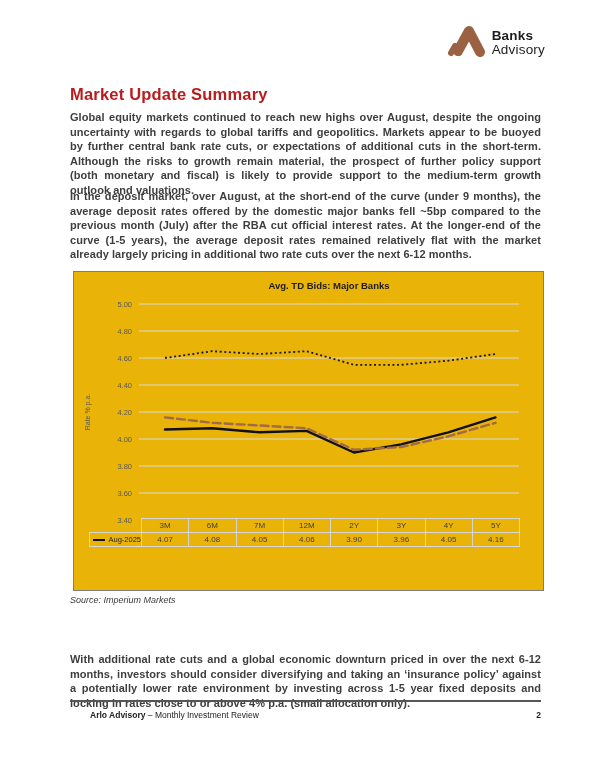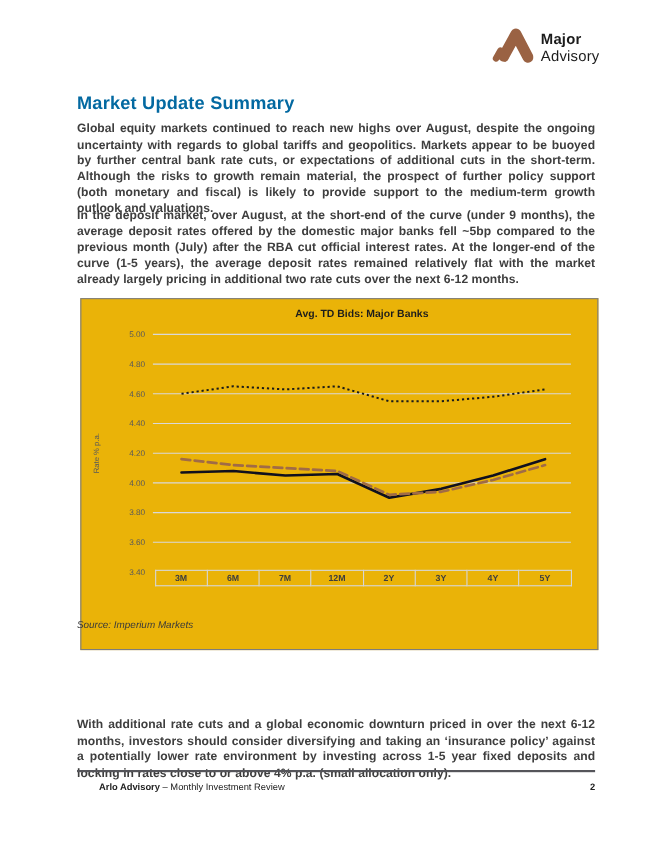--- a/index.html
+++ b/index.html
@@ -7,45 +7,45 @@
   body { width:600px; height:776px; font-family:"Liberation Sans", sans-serif; }
   .page { position:relative; width:600px; height:776px; background:#fff; overflow:hidden; }
 
   
   .logo { position:absolute; top:21px; right:55px; display:flex; align-items:center; gap:7px; }
   .logo-text { font-size:13.5px; line-height:14.5px; color:#1c1c1c; letter-spacing:.2px; }
   .brand-top { font-weight:bold; }
 
   
   .page-title { position:absolute; left:70px; top:85px; font-size:16.5px; font-weight:600;
-                color:#0369a1; letter-spacing:.2px; }
+                color:#b91c1c; letter-spacing:.2px; }
   .para { position:absolute; left:70px; width:471px; font-size:11px; line-height:14.6px;
           color:#3e3e3e; text-align:justify; letter-spacing:.05px;font-weight:bold; }
   #p1 { top:110px; } #p2 { top:189px; } #p3 { top:611px;margin-top:41px; }
 
   
   .chart-box { position:absolute; left:73px; top:271px; width:471px; height:320px;
                border:1.5px solid #7d7d7d; background:#eab308;padding-left:16px; }
   .chart-title { position:absolute; left:65px; top:8px; width:380px; text-align:center;
                  font-size:9.5px; font-weight:bold; color:#1c1c1c; }
   svg.plot { position:absolute; left:0; top:0; }
   svg text { font-family:"Liberation Sans", sans-serif; }
 
   .rate-table { position:absolute; left:15px; top:246px; width:430px; border-collapse:collapse;
                 table-layout:fixed; font-size:8px; color:#3d3d3d; }
   .rate-table th, .rate-table td { border:1px solid #d6d6d6; height:14px; text-align:center;
-                font-weight:bold; padding:0; white-space:nowrap; overflow:hidden; }
+                font-weight:normal; padding:0; white-space:nowrap; overflow:hidden; }
   .rate-table th.corner { border:none; }
   .legend { display:flex; align-items:center; padding-left:3px; font-size:7.5px; color:#262626; }
   .key { display:inline-block; height:0; margin-right:3px; }
   .key-solid  { width:14px; border-top:2.5px solid; }
   .key-dashed { width:9px;  border-top:2.5px solid; }
   .key-dotted { width:13px; border-top:2px dotted; }
 
-  .source { position:absolute; left:70px; top:563px; font-style:italic; font-size:9px; color:#3a3a3a; }
+  .source { position:absolute; left:70px; top:595px; font-style:italic; font-size:9px; color:#3a3a3a; }
 
   
   .footer-rule { position:absolute; left:70px; top:700px; width:471px; border-top:2px solid #55555a; }
   .footer { position:absolute; left:70px; top:710px; width:471px; display:flex;
             justify-content:space-between; font-size:8.5px; color:#222; }
   .footer .brand { font-weight:bold;margin-left:20px; }
   .footer .pageno { font-weight:bold; }
 </style>
 </head>
 <body>
@@ -53,21 +53,21 @@
 <div class="page">
 
   <div class="logo">
     <span>
       <svg width="40" height="40" viewBox="0 0 40 40">
         <path d="M13 30 L24 10 L35 31" fill="none" stroke="#9a6243" stroke-width="10" stroke-linecap="round" stroke-linejoin="round"></path>
         <path d="M6 32 L10 25 L14 32" fill="none" stroke="#9a6243" stroke-width="6" stroke-linecap="round" stroke-linejoin="round"></path>
       </svg>
     </span>
     <span class="logo-text">
-      <div class="brand-top">Major</div>
+      <div class="brand-top">Banks</div>
       <div>Advisory</div>
     </span>
   </div>
 
   <h1 class="page-title">Market Update Summary</h1>
   <p class="para" id="p1">Global equity markets continued to reach new highs over August, despite the ongoing uncertainty with regards to global tariffs and geopolitics. Markets appear to be buoyed by further central bank rate cuts, or expectations of additional cuts in the short-term. Although the risks to growth remain material, the prospect of further policy support (both monetary and fiscal) is likely to provide support to the medium-term growth outlook and valuations.</p>
   <p class="para" id="p2">In the deposit market, over August, at the short-end of the curve (under 9 months), the average deposit rates offered by the domestic major banks fell ~5bp compared to the previous month (July) after the RBA cut official interest rates. At the longer-end of the curve (1-5 years), the average deposit rates remained relatively flat with the market already largely pricing in additional two rate cuts over the next 6-12 months.</p>
 
   <div class="chart-box">
     <div class="chart-title">Avg. TD Bids: Major Banks</div>
@@ -111,20 +111,36 @@
             <th class="corner"></th>
             <th>3M</th>
             <th>6M</th>
             <th>7M</th>
             <th>12M</th>
             <th>2Y</th>
             <th>3Y</th>
             <th>4Y</th>
             <th>5Y</th>
           </tr>
+          <tr>
+            <td>
+              <div class="legend">
+                <span class="key key-solid" style="border-color: rgb(16, 16, 30);"></span>
+                <span>Aug-2025</span>
+              </div>
+            </td>
+            <td>4.07</td>
+            <td>4.08</td>
+            <td>4.05</td>
+            <td>4.06</td>
+            <td>3.90</td>
+            <td>3.96</td>
+            <td>4.05</td>
+            <td>4.16</td>
+          </tr>
         </tbody>
     </table>
   </div>
 
   <div class="source">Source: Imperium Markets</div>
 
   <p class="para" id="p3">With additional rate cuts and a global economic downturn priced in over the next 6-12 months, investors should consider diversifying and taking an ‘insurance policy’ against a potentially lower rate environment by investing across 1-5 year fixed deposits and locking in rates close to or above 4% p.a. (small allocation only).</p>
 
   <div class="footer-rule"></div>
   <div class="footer">

